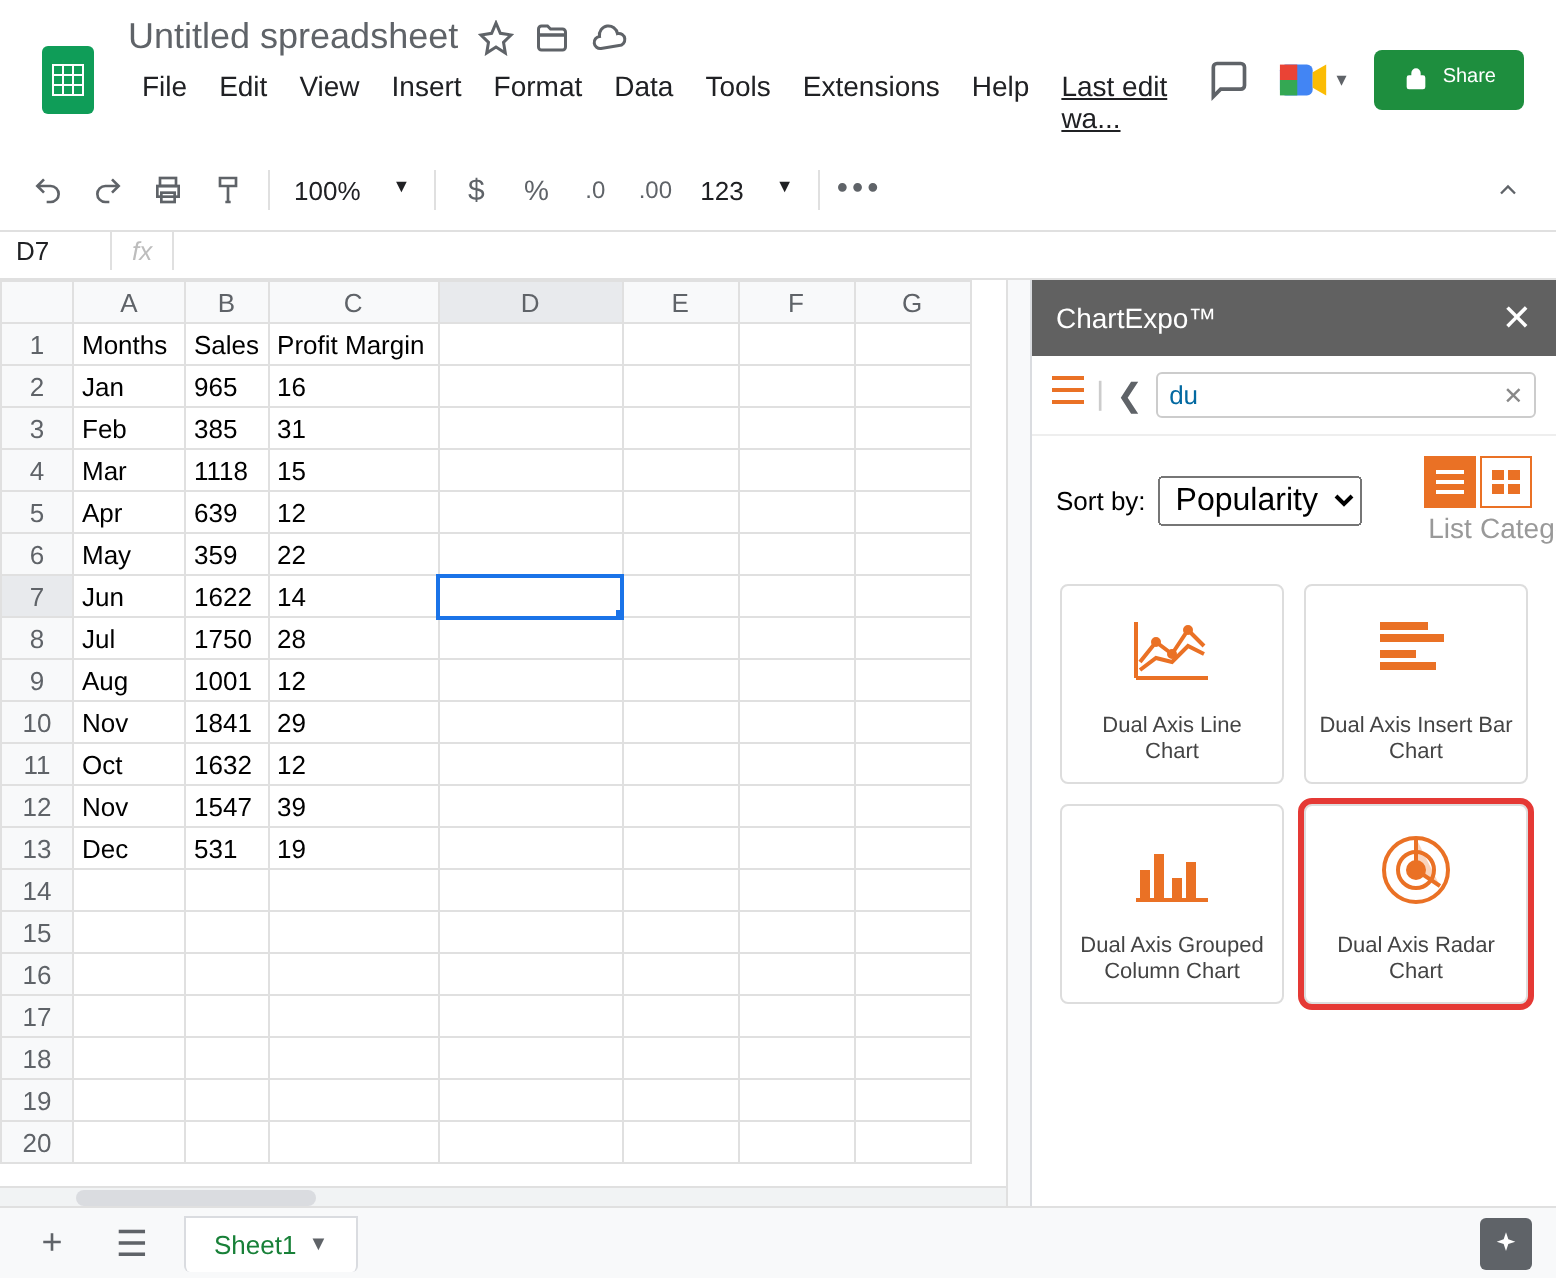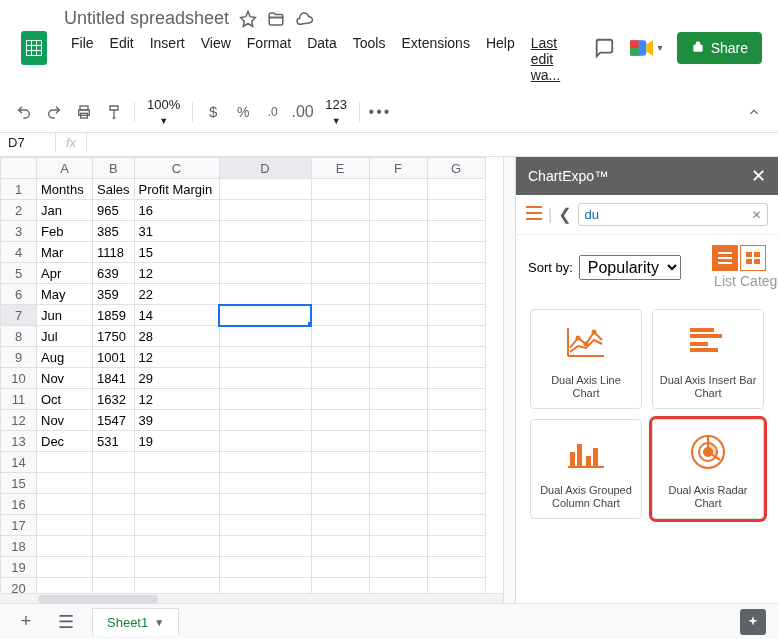--- a/index.html
+++ b/index.html
@@ -14,27 +14,27 @@
   .title-area { flex: 1; }
   .title-row { display: flex; align-items: center; gap: 10px; }
   .title-row .title { font-size: 18px; color: #5f6368; }
   .title-row .icon { width: 18px; height: 18px; color: #5f6368; cursor: pointer; }
   .menu-bar { display: flex; gap: 2px; margin-top: 2px; }
   .menu-bar span { padding: 4px 7px; font-size: 14px; color: #202124; cursor: pointer; border-radius: 4px; }
   .last-edit { color: #5f6368; text-decoration: underline; font-size: 14px; padding: 4px 7px; cursor: pointer; }
   .header-actions { display: flex; align-items: center; gap: 14px; }
   .comment-icon { width: 22px; height: 22px; color: #5f6368; cursor: pointer; }
   .meet-icon { width: 34px; height: 34px; border-radius: 50%; display:flex; align-items:center; justify-content:center; cursor:pointer; }
-  .share-btn { background: #1e8e3e; color: white; border: none; border-radius: 4px; padding: 8px 14px; font-size: 14px; font-weight: 500; display: flex; align-items: flex-start; gap: 6px; cursor: pointer; }
+  .share-btn { background: #1e8e3e; color: white; border: none; border-radius: 4px; padding: 8px 14px; font-size: 10px; font-weight: 500; display: flex; align-items: flex-start; gap: 6px; cursor: pointer; }
   
   
   .toolbar { display: flex; align-items: center; padding: 6px 10px; border-bottom: 1px solid #e0e0e0; gap: 2px; margin-top: 4px; }
   .tool-btn { width: 28px; height: 28px; display: flex; align-items: center; justify-content: center; color: #5f6368; cursor: pointer; border-radius: 2px; }
   .tool-sep { width: 1px; height: 20px; background: #e0e0e0; margin: 0 4px; }
-  .zoom { font-size: 13px; color: #202124; padding: 0 6px; display:flex; align-items:center; gap:4px; cursor:pointer;flex-direction:column;}
+  .zoom { font-size: 13px; color: #202124; padding: 0 6px; display:flex; gap:16px; cursor:pointer;}
   .toolbar-right { margin-left: auto; }
   
   
   .formula-row { display: flex; align-items: flex-start; border-bottom: 1px solid #e0e0e0; height: 24px; }
   .cell-name { width: 56px; border-right: 1px solid #e0e0e0; padding: 2px 8px; font-size: 13px; color: #202124; }
   .fx-label { padding: 2px 10px; font-style: italic; color: #bdbdbd; font-size: 13px; border-right: 1px solid #e0e0e0;}
   .fx-input { flex: 1; border: none; outline: none; padding: 2px 8px; font-size: 13px; }
   
   
   .main { flex: 1; display: flex; overflow: hidden; }
@@ -126,22 +126,22 @@
       </span>
       <span class="icon">
         <svg viewBox="0 0 24 24" width="20" height="18" fill="none" stroke="currentColor" stroke-width="2">
             <path d="M18 17a4 4 0 1 0-1-7.9A6 6 0 0 0 5 11a4 4 0 0 0 1 8z"></path>
           </svg>
       </span>
     </div>
     <div class="menu-bar" id="menu-bar">
         <span>File</span>
         <span>Edit</span>
+        <span>View</span>
         <span>Insert</span>
-        <span>View</span>
         <span>Format</span>
         <span>Data</span>
         <span>Tools</span>
         <span>Extensions</span>
         <span>Help</span>
         <span class="last-edit">Last edit wa...</span>
       </div>
   </div>
   <div class="header-actions">
     <span class="comment-icon">
@@ -194,21 +194,21 @@
     </span>
   <span class="tool-sep"></span>
   <span class="zoom">
       <span>100%</span> 
       <span style="font-size:9px;">▼</span>
     </span>
   <span class="tool-sep"></span>
   <span class="tool-btn" style="font-size:15px;">$</span>
   <span class="tool-btn" style="font-size:14px;">%</span>
   <span class="tool-btn" style="font-size:12px;">.0 </span>
-  <span class="tool-btn" style="font-size:16px;">.00 </span>
+  <span class="tool-btn" style="font-size:12px;">.00 </span>
   <span class="zoom">
       <span>123</span> 
       <span style="font-size:9px;">▼</span>
     </span>
   <span class="tool-sep"></span>
   <span class="tool-btn" style="font-size:16px;letter-spacing:2px;">•••</span>
   <span class="toolbar-right tool-btn">
       <svg width="14" height="14" viewBox="0 0 24 24" fill="none" stroke="currentColor" stroke-width="2">
         <path d="M6 15l6-6 6 6"></path>
       </svg>
@@ -294,21 +294,21 @@
               <td>359</td>
               <td>22</td>
               <td></td>
               <td></td>
               <td></td>
               <td></td>
             </tr>
             <tr>
               <th class="row-hdr sel-row-hdr">7</th>
               <td>Jun</td>
-              <td>1859</td>
+              <td>1622</td>
               <td>14</td>
               <td class="selected-cell"></td>
               <td></td>
               <td></td>
               <td></td>
             </tr>
             <tr>
               <th class="row-hdr">8</th>
               <td>Jul</td>
               <td>1750</td>

